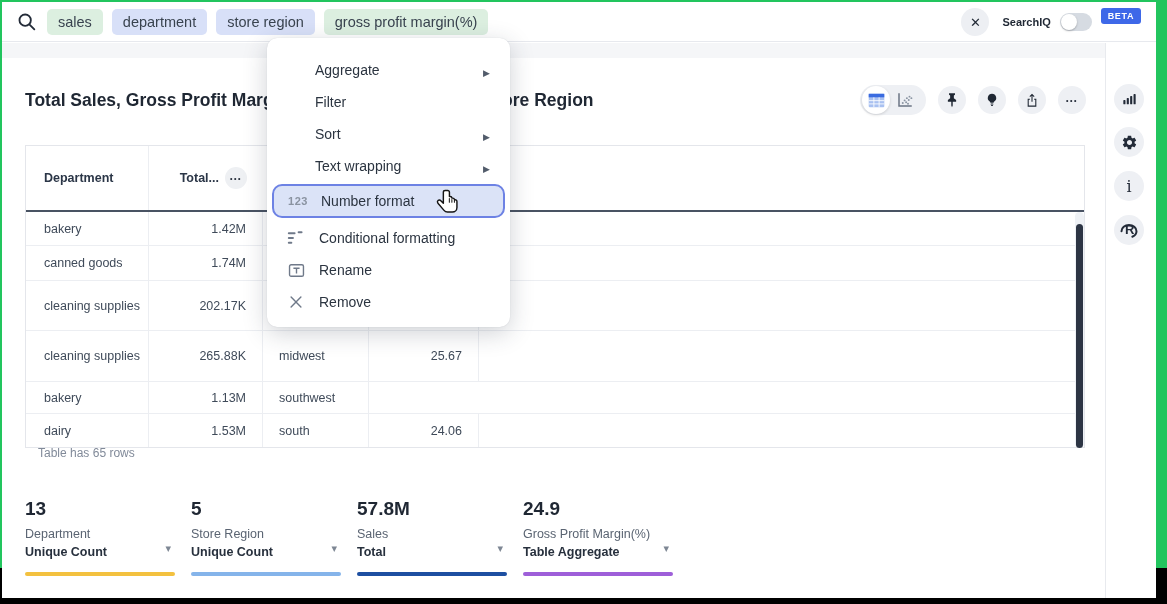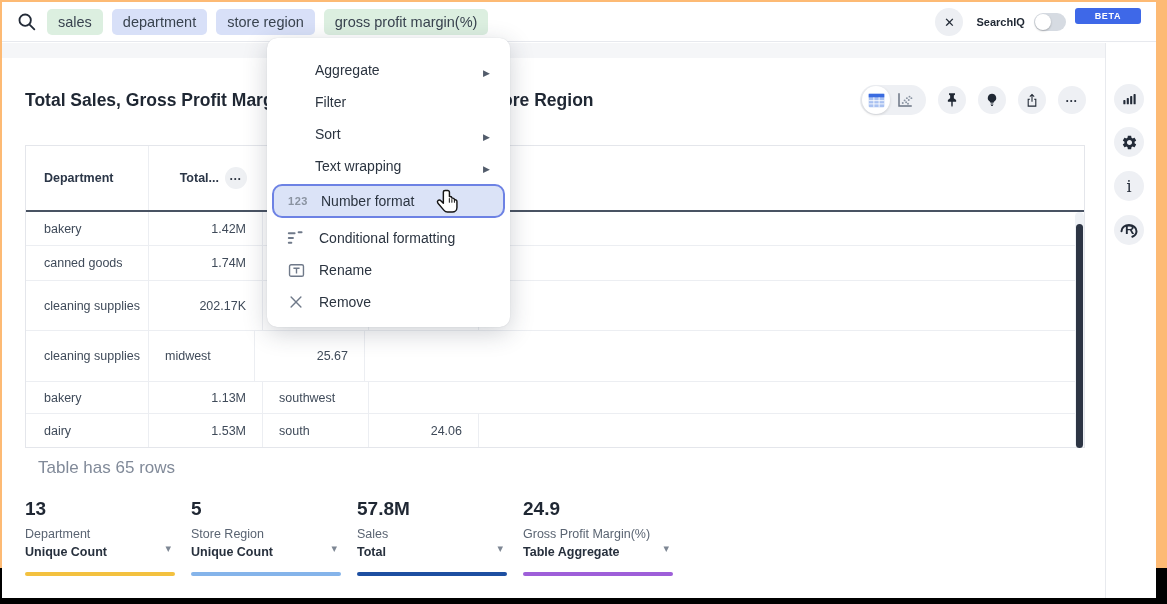--- a/index.html
+++ b/index.html
@@ -1,31 +1,31 @@
 <!DOCTYPE html>
 <html><head>
 <meta charset="utf-8">
 <style>
   * { margin:0; padding:0; box-sizing:border-box; }
   html,body { width:1167px; height:604px; }
   body { font-family:"Liberation Sans","DejaVu Sans",sans-serif; background:#000; }
-  .frame { position:relative; width:1167px; height:568px; background:#fdba74; }
+  .frame { position:relative; width:1167px; height:568px; background:#22c55e; }
   .app { position:absolute; left:2px; top:2px; width:1154px; height:596px; background:#fff; overflow:hidden; }
 
   
   .topbar { position:absolute; left:0; top:0; width:1154px; height:40px; background:#fff; border-bottom:1px solid #e7e9ee; display:flex; align-items:center; z-index:30; }
   .search-icon { margin-left:14px; width:22px; height:22px; flex:0 0 auto; }
   .chips { display:flex; gap:9px; margin-left:9px; }
   .chip { height:26px; border-radius:5px; padding:0 11px; display:flex; align-items:center; font-size:14.5px; color:#39434f; white-space:nowrap; }
   .topbar-right { position:absolute; right:15px; top:0; height:40px; display:flex; align-items:center; gap:9px; }
   .close-btn { width:28px; height:28px; border-radius:50%; background:#edeff3; display:flex; align-items:center; justify-content:center; font-size:13px; color:#222a36; }
   .searchiq-label { font-size:11px; font-weight:600; color:#1f2733; margin-left:4px; }
   .toggle { width:32px; height:18px; border-radius:9px; background:#d6dbe2; position:relative; }
   .toggle-knob { position:absolute; left:1px; top:1px; width:16px; height:16px; border-radius:50%; background:#fff; box-shadow:0 1px 2px rgba(0,0,0,.25); }
-  .beta-badge { background:#3e68e8; color:#fff; font-size:9px; font-weight:bold; letter-spacing:.6px; padding:3px 20px; border-radius:3px; transform:translateY(-6px); }
+  .beta-badge { background:#3e68e8; color:#fff; font-size:9px; font-weight:bold; letter-spacing:.6px; padding:3px 7px; border-radius:3px; transform:translateY(-6px); }
 
   .gray-strip { position:absolute; left:0; top:41px; width:1103px; height:15px; background:#f5f6f8; }
   .vdivider { position:absolute; left:1103px; top:41px; width:1px; height:555px; background:#e8eaee; }
 
   
   .answer-title { position:absolute; left:23px; top:88px; font-size:17.5px; font-weight:700; color:#1f2733; z-index:1; }
   .toolbar { position:absolute; left:858px; top:83px; display:flex; align-items:center; gap:12px; }
   .seg { width:66px; height:30px; border-radius:15px; background:#eef0f4; display:flex; align-items:center; }
   .seg-opt { width:30px; height:30px; display:flex; align-items:center; justify-content:center; }
   .seg-opt.sel { width:28px; height:28px; margin-left:2px; background:#fff; border-radius:50%; box-shadow:0 1px 3px rgba(0,0,0,.15); }
@@ -45,21 +45,21 @@
   .hcell { font-size:12.5px; font-weight:700; color:#2b3647; }
   .cell { font-size:12.5px; color:#3f4a59; line-height:16px; }
   .thead .c0, .trow .c0 { border-right:1px solid #eceef2; align-self:stretch; display:flex; align-items:center; }
   .trow .c1, .trow .c2, .trow .c3 { border-right:1px solid #eceef2; align-self:stretch; align-items:center; }
   .trow .c2 { display:flex; }
   .thead .c1 { align-self:stretch; align-items:center; gap:6px; }
   .hmenu-btn { width:22px; height:22px; border-radius:50%; background:#eef0f3; display:flex; align-items:center; justify-content:center; flex:0 0 auto; }
   .r-s { height:34px; } .r-m { height:35px; } .r-t { height:50px; } .r-t2 { height:51px; } .r-u { height:32px; } .r-v { height:33px; }
   .scroll-track { position:absolute; left:1073px; top:210px; width:9px; height:236px; background:#eef1f5; border-radius:5px; }
   .scroll-thumb { position:absolute; left:1074px; top:222px; width:7px; height:224px; background:#2d3544; border-radius:4px; }
-  .table-footer { position:absolute; left:36px; top:456px; font-size:17px; color:#818a99; }
+  .table-footer { position:absolute; left:36px; top:444px; font-size:12px; color:#818a99; }
 
   
   .cards { position:absolute; left:23px; top:496px; display:flex; gap:16px; }
   .card { width:150px; position:relative; height:80px; }
   .card-value { font-size:19px; font-weight:700; color:#1f2733; }
   .card-label { font-size:12.5px; color:#5a6472; margin-top:7px; }
   .card-agg { font-size:12.5px; font-weight:700; color:#27303d; margin-top:4px; }
   .card-caret { position:absolute; right:4px; top:44px; font-size:11px; color:#7e8794; }
   .card-underline { position:absolute; left:0; top:74px; width:150px; height:3.5px; border-radius:2px; }
 
@@ -193,20 +193,21 @@
     </div>
     <div class="trow r-t">
       <div class="c0 cell">cleaning supplies</div>
       <div class="c1 cell">202.17K</div>
       <div class="c2 cell"></div>
       <div class="c3 cell"></div>
           <div class="cfill"></div>
     </div>
     <div class="trow r-t2">
       <div class="c0 cell">cleaning supplies</div>
+      <div class="c1 cell">265.88K</div>
       <div class="c2 cell">midwest</div>
       <div class="c3 cell">25.67</div>
           <div class="cfill"></div>
     </div>
     <div class="trow r-u">
       <div class="c0 cell">bakery</div>
       <div class="c1 cell">1.13M</div>
       <div class="c2 cell">southwest</div>
           <div class="cfill"></div>
     </div>

